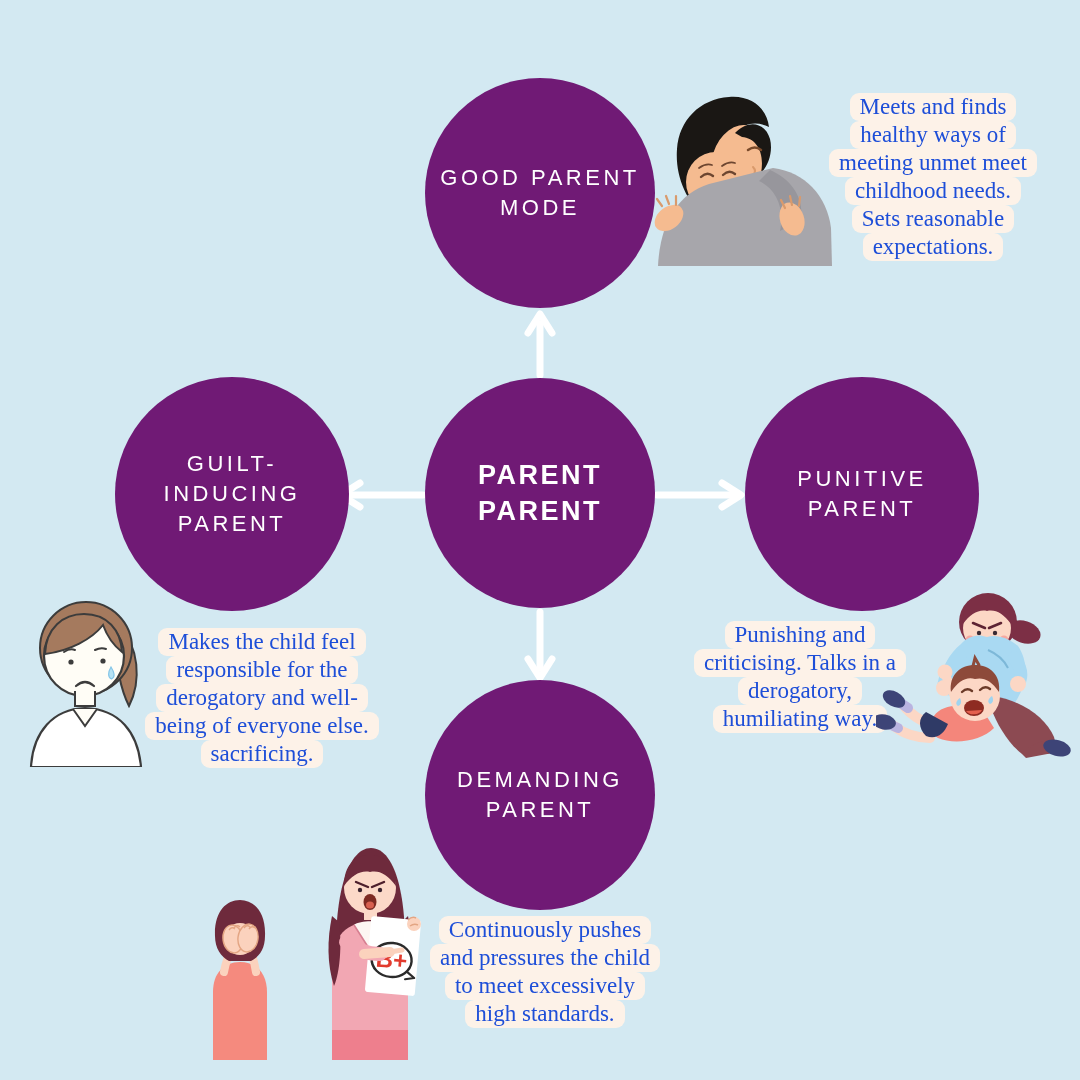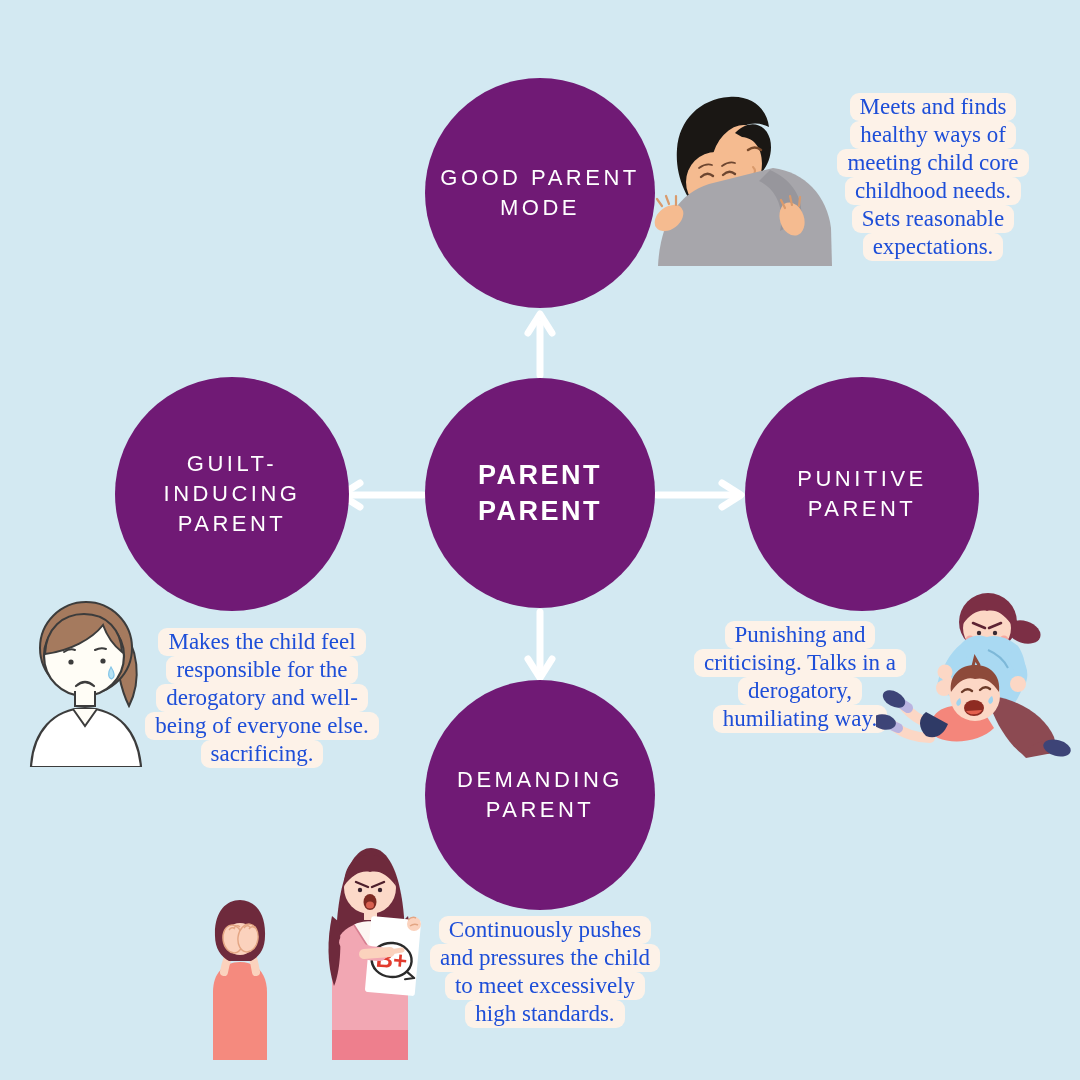--- a/index.html
+++ b/index.html
@@ -106,21 +106,21 @@
   </div>
 
   <div class="node" style="left:425px; top:680px; width:230px; height:230px;">
     <span class="row">DEMANDING</span>
     <span class="row">PARENT</span>
   </div>
 
   <div class="callout" style="left:818px; top:93px; width:230px;">
     <span class="row"><span class="chip">Meets and finds</span></span>
     <span class="row"><span class="chip">healthy ways of</span></span>
-    <span class="row"><span class="chip">meeting child core</span></span>
+    <span class="row"><span class="chip">meeting unmet meet</span></span>
     <span class="row"><span class="chip">childhood needs.</span></span>
     <span class="row"><span class="chip">Sets reasonable</span></span>
     <span class="row"><span class="chip">expectations.</span></span>
   </div>
 
   <div class="callout" style="left:141px; top:628px; width:242px;">
     <span class="row"><span class="chip">Makes the child feel</span></span>
     <span class="row"><span class="chip">responsible for the</span></span>
     <span class="row"><span class="chip">derogatory and well-</span></span>
     <span class="row"><span class="chip">being of everyone else.</span></span>

